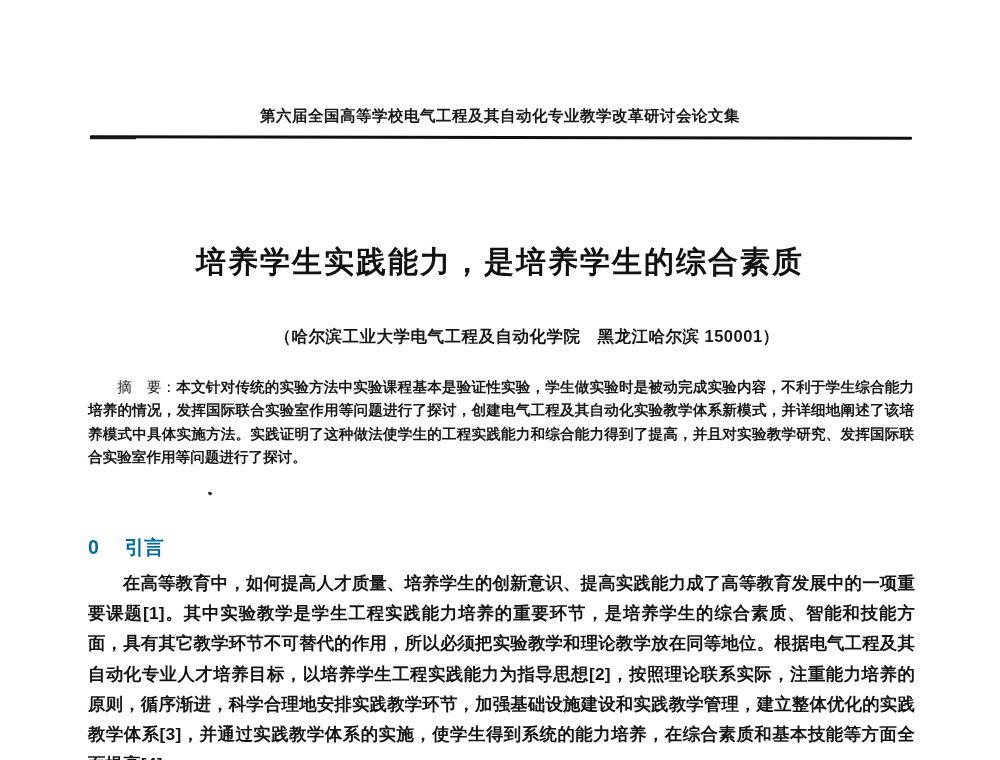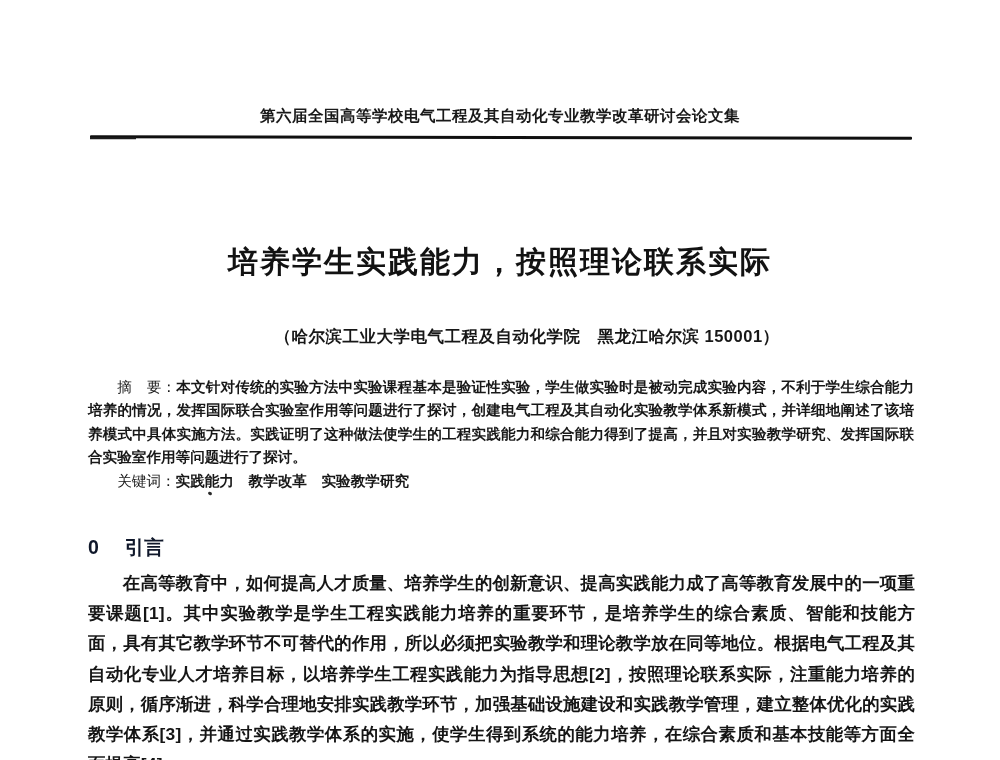--- a/index.html
+++ b/index.html
@@ -110,21 +110,21 @@
   .abstract-para .abs-label {
     font-weight: 400;
   }
   .section-heading {
     position: absolute;
     top: 534px;
     left: 88px;
     font-size: 19.5px;
     font-weight: 700;
     font-family: "Liberation Sans", "DejaVu Sans", sans-serif;
-    color: #0f172a;
+    color: #0369a1;
   }
   .section-heading .sec-num {
     display: inline-block;
     margin-right: 26px;
   }
   .intro-paragraph {
     position: absolute;
     top: 568px;
     left: 88px;
     width: 827px;
@@ -152,28 +152,27 @@
 </style>
 </head>
 <body>
 
 <div class="page">
 
   <div class="proceedings-header">第六届全国高等学校电气工程及其自动化专业教学改革研讨会论文集</div>
 
   <div class="header-rule"></div>
 
-  <h1 class="paper-title">培养学生实践能力，按照理论联系实际</h1>
+  <h1 class="paper-title">培养学生实践能力，是培养学生的综合素质</h1>
 
 
   <div class="affiliation-line">（哈尔滨工业大学电气工程及自动化学院　黑龙江哈尔滨 150001）</div>
 
   <div class="abstract-block">
     <p class="abstract-para"><span class="abs-label">摘　要：</span><span>本文针对传统的实验方法中实验课程基本是验证性实验，学生做实验时是被动完成实验内容，不利于学生综合能力培养的情况，发挥国际联合实验室作用等问题进行了探讨，创建电气工程及其自动化实验教学体系新模式，并详细地阐述了该培养模式中具体实施方法。实践证明了这种做法使学生的工程实践能力和综合能力得到了提高，并且对实验教学研究、发挥国际联合实验室作用等问题进行了探讨。</span></p>
-    <p class="keywords-para"><span class="kw-label">关键词：</span><span>实践能力　教学改革　实验教学研究</span></p>
   </div>
 
   <div class="scan-speck"></div>
 
   <div class="section-heading">
     <span class="sec-num">0</span><span>引言</span>
   </div>
 
   <p class="intro-paragraph">在高等教育中，如何提高人才质量、培养学生的创新意识、提高实践能力成了高等教育发展中的一项重要课题[1]。其中实验教学是学生工程实践能力培养的重要环节，是培养学生的综合素质、智能和技能方面，具有其它教学环节不可替代的作用，所以必须把实验教学和理论教学放在同等地位。根据电气工程及其自动化专业人才培养目标，以培养学生工程实践能力为指导思想[2]，按照理论联系实际，注重能力培养的原则，循序渐进，科学合理地安排实践教学环节，加强基础设施建设和实践教学管理，建立整体优化的实践教学体系[3]，并通过实践教学体系的实施，使学生得到系统的能力培养，在综合素质和基本技能等方面全面提高[4]。</p>
 

